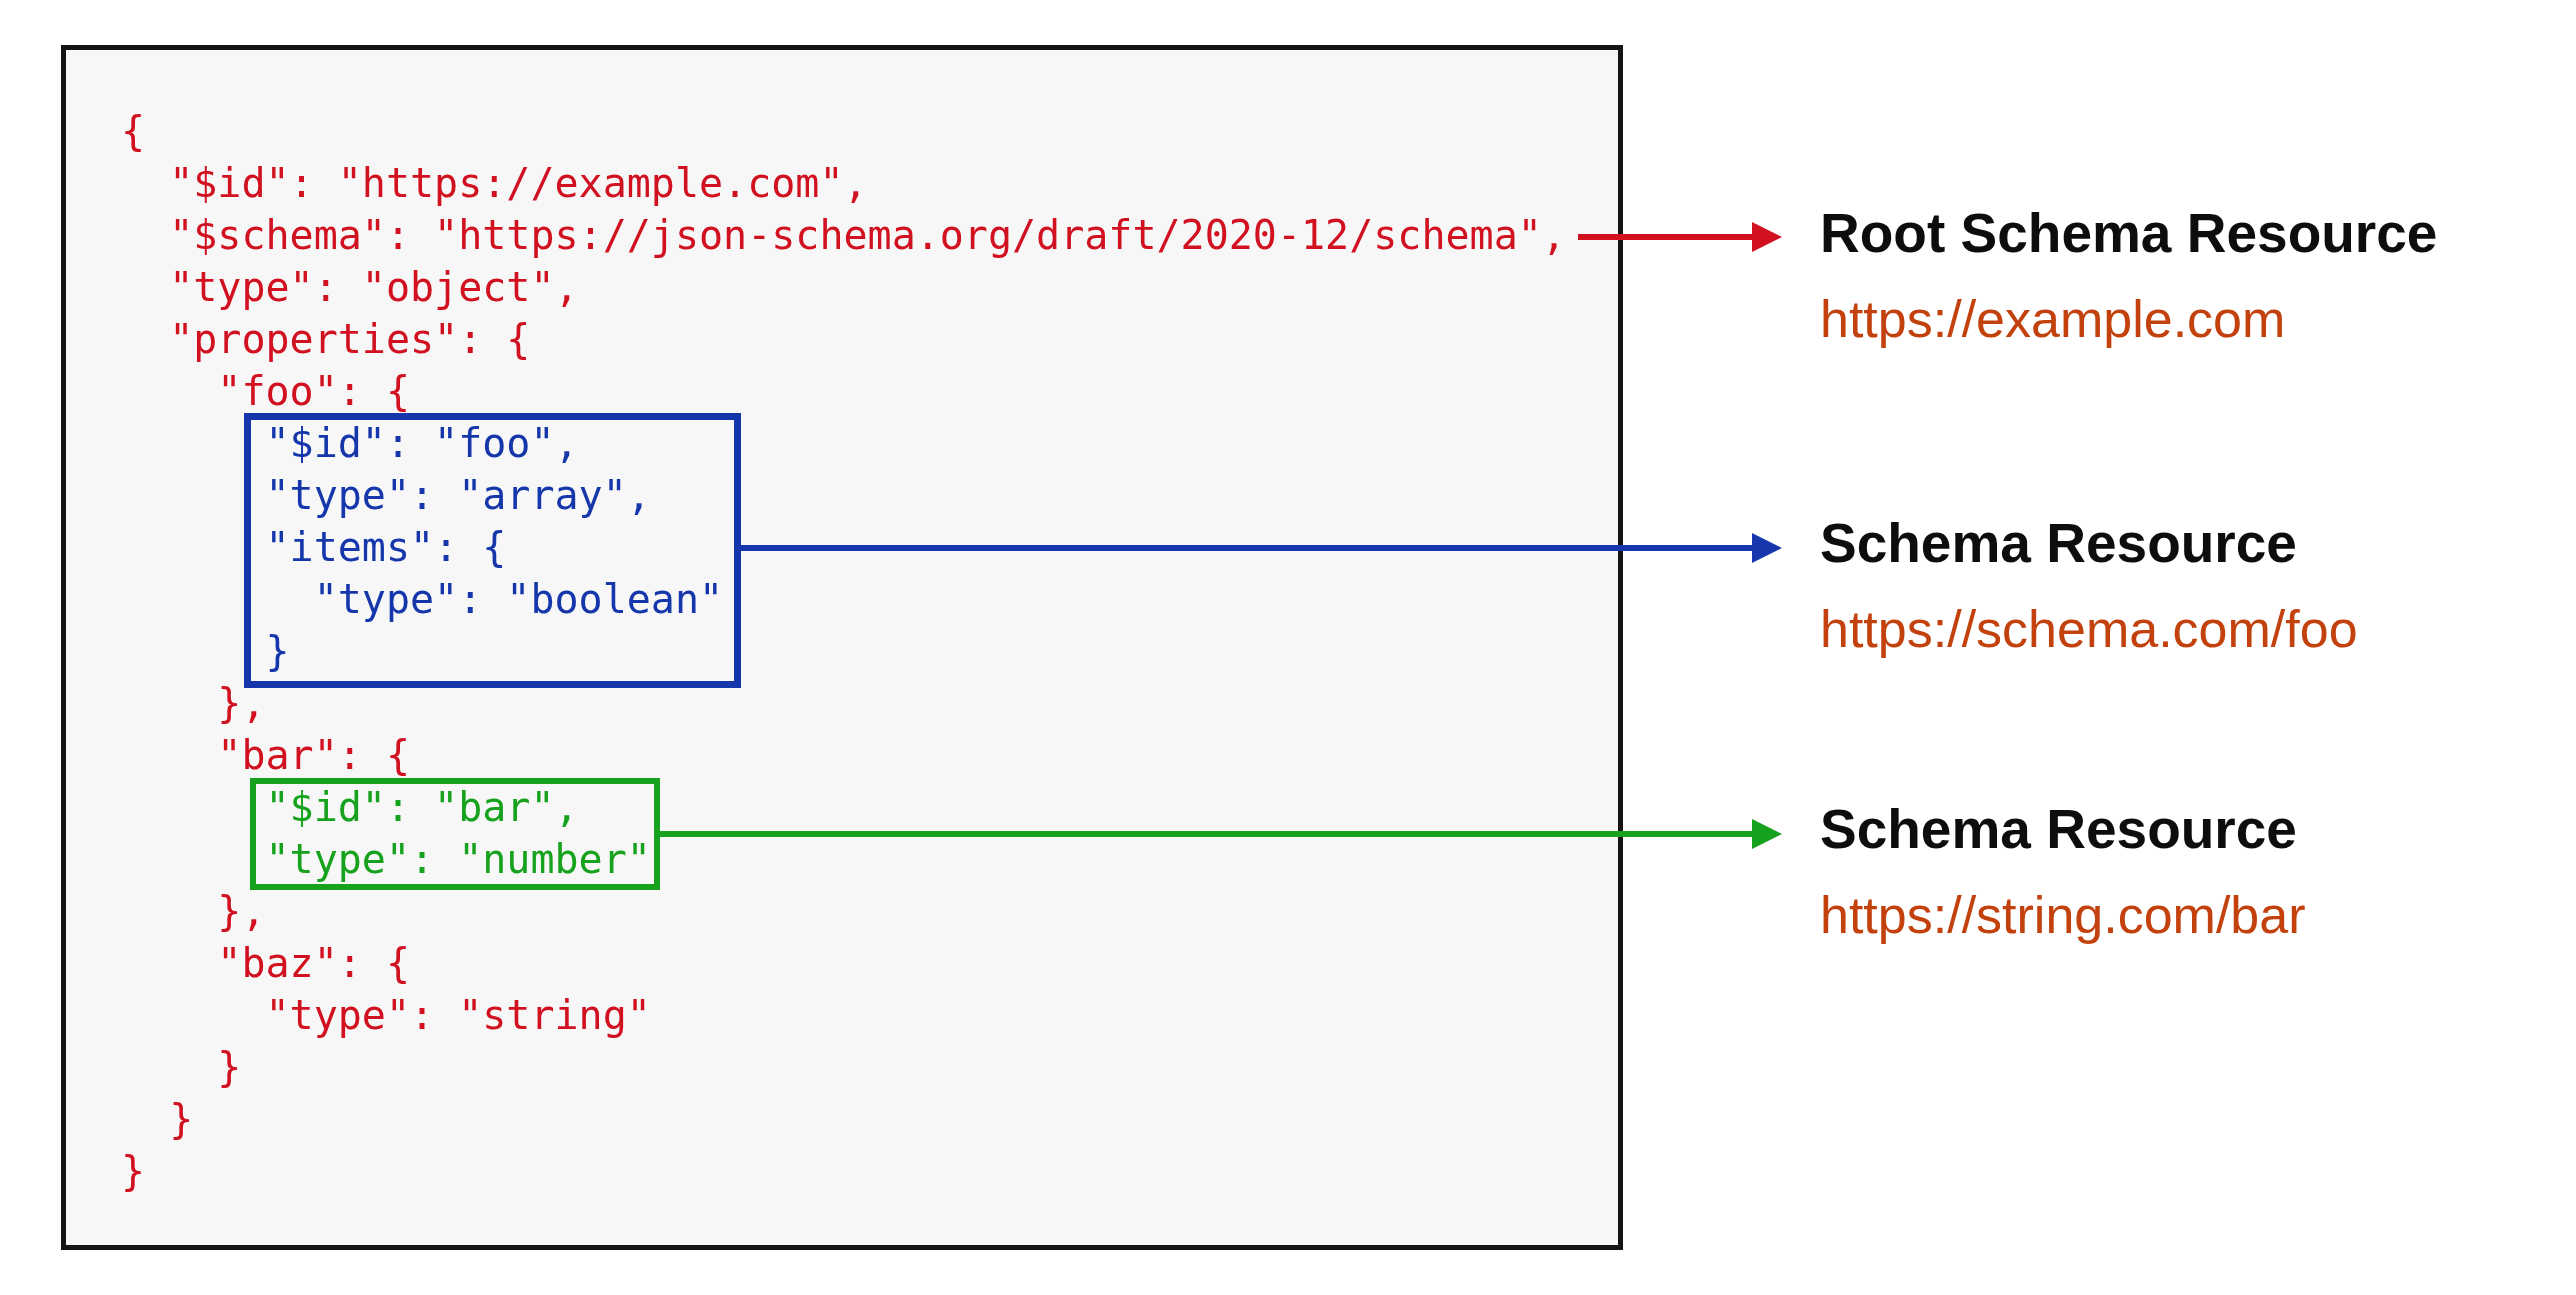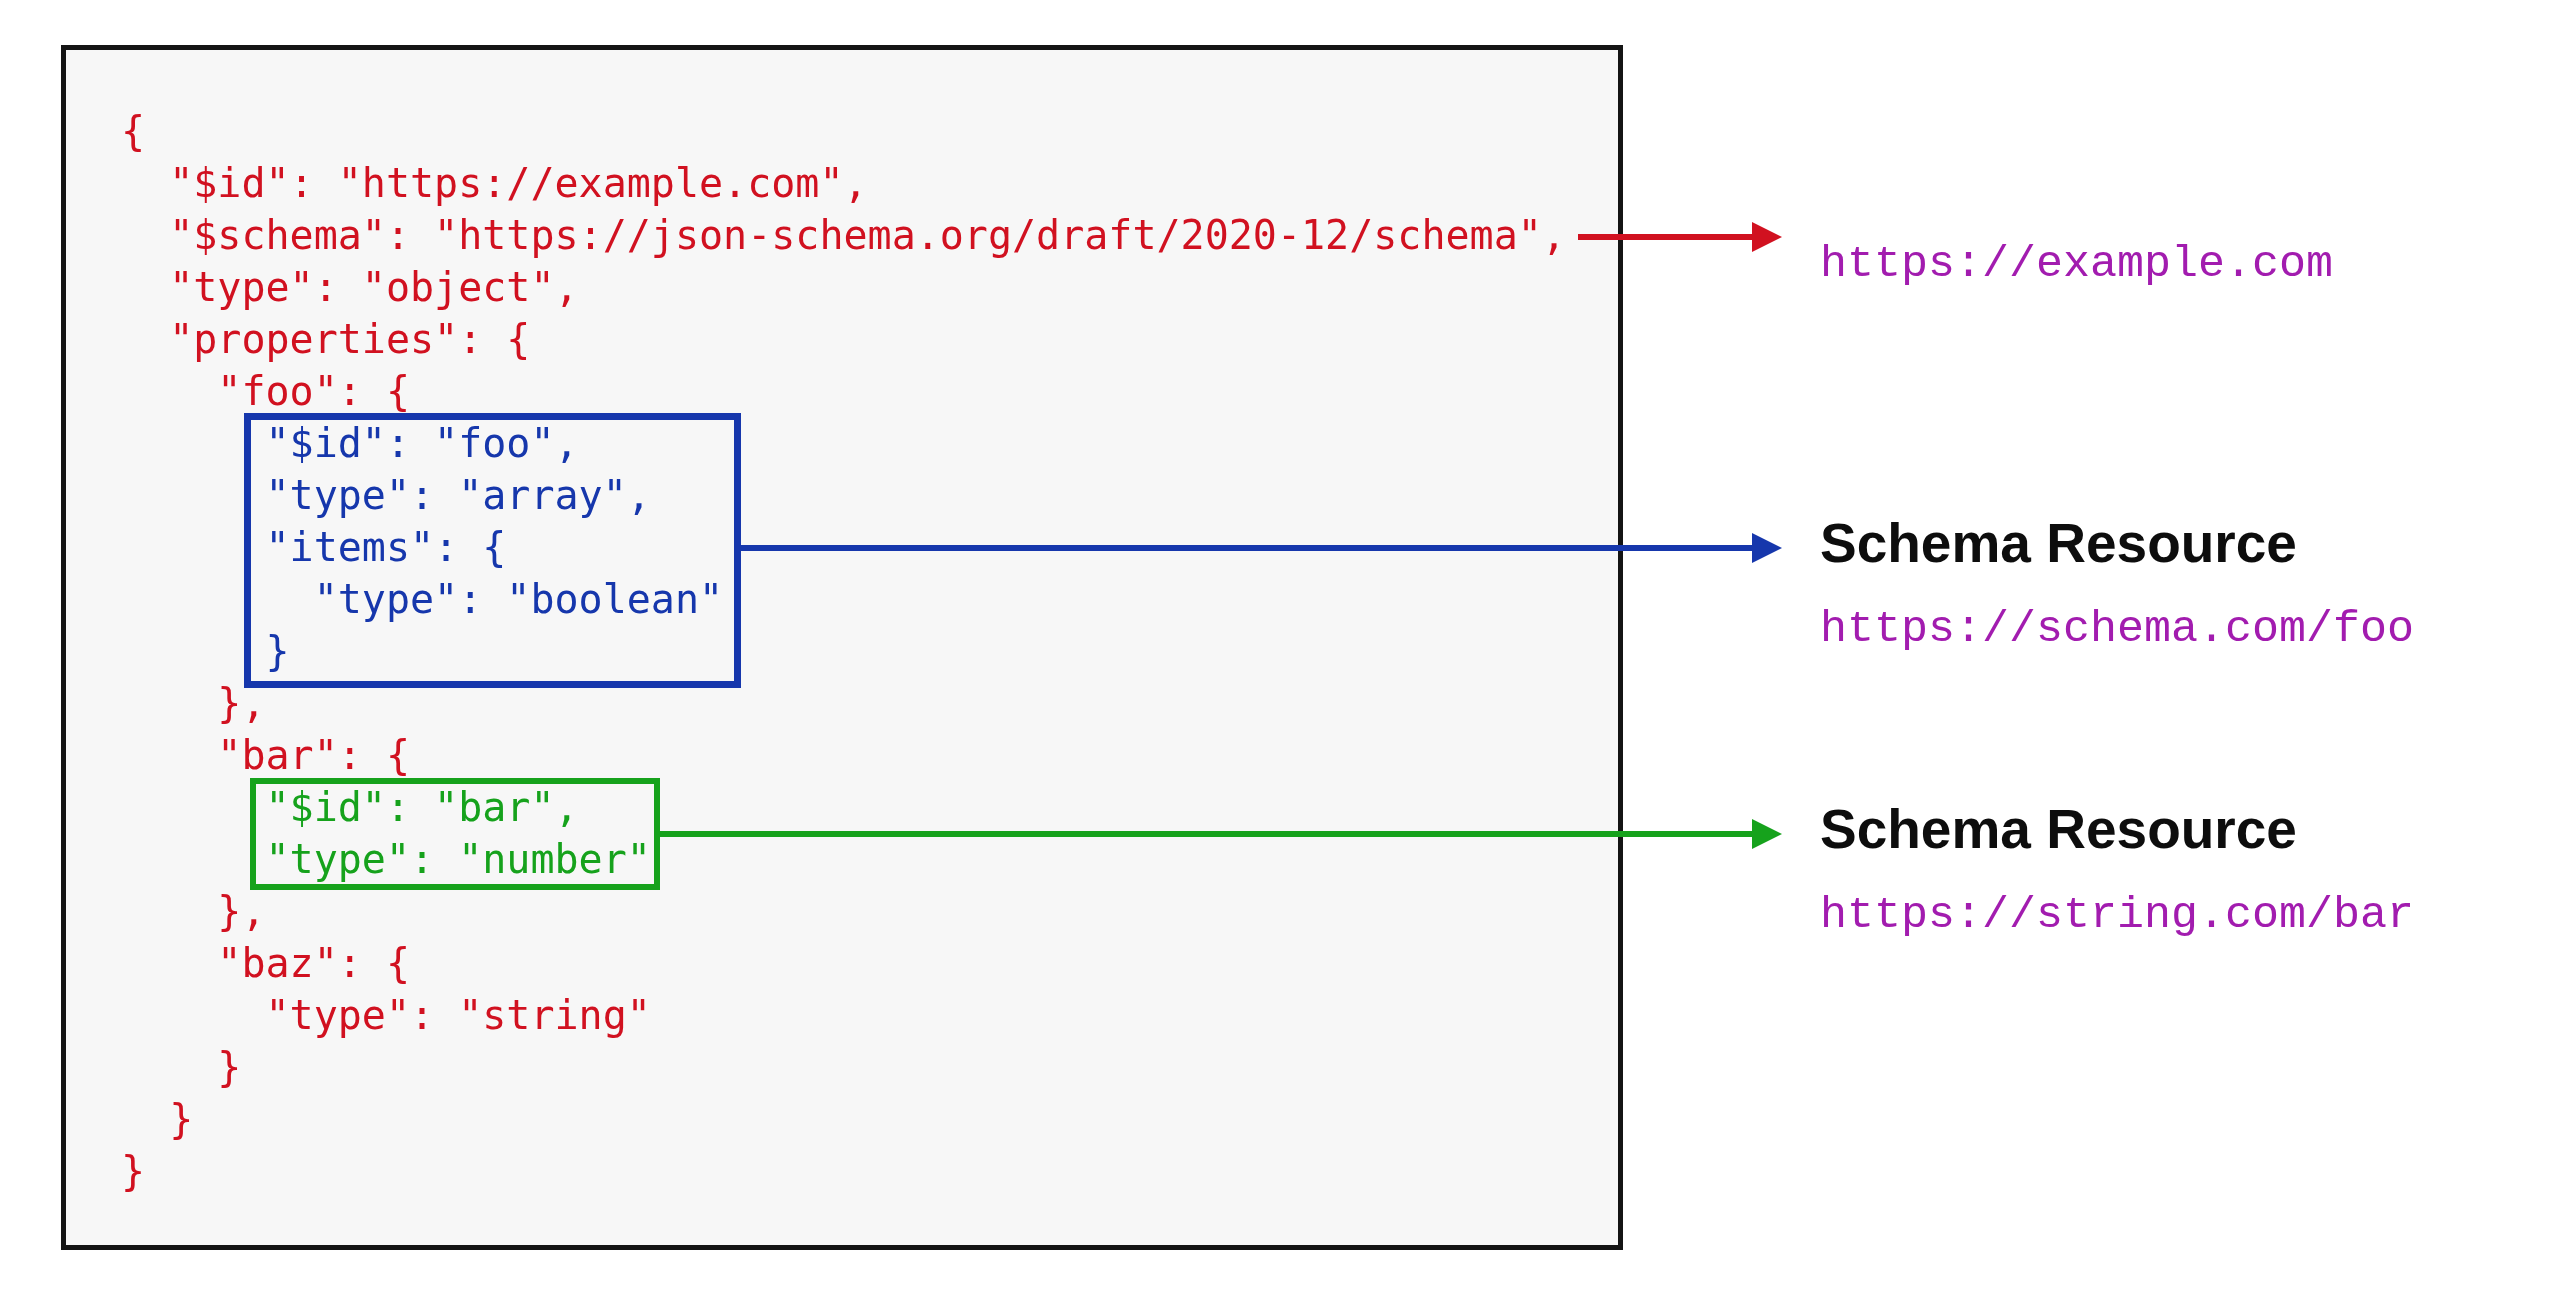--- a/index.html
+++ b/index.html
@@ -108,24 +108,24 @@
     margin: 0;
     font-family: "Liberation Sans", sans-serif;
     font-weight: bold;
     font-size: 55px;
     line-height: 55px;
     color: #0d0d0d;
     white-space: nowrap;
   }
   .annotation .url {
     margin: 36px 0 0 0;
-    font-family: Liberation Mono, monospace;
-    font-size: 45px;
+    font-family: Liberation Sans, sans-serif;
+    font-size: 52px;
     line-height: 45px;
-    color: #a21caf;
+    color: #c2410c;
     white-space: nowrap;
   }
 </style>
 </head>
 <body>
 
 <div class="stage">
 
   <div class="code-panel">
     <pre class="code-pre" id="code-pre"><span class="c-red">{
@@ -161,20 +161,21 @@
   <div class="arrow blue">
     <div class="shaft"></div>
     <div class="head"></div>
   </div>
   <div class="arrow green">
     <div class="shaft"></div>
     <div class="head"></div>
   </div>
 
   <div class="annotation a0">
+    <p class="title">Root Schema Resource</p>
     <p class="url">https://example.com</p>
   </div>
   <div class="annotation a1">
     <p class="title">Schema Resource</p>
     <p class="url">https://schema.com/foo</p>
   </div>
   <div class="annotation a2">
     <p class="title">Schema Resource</p>
     <p class="url">https://string.com/bar</p>
   </div>

